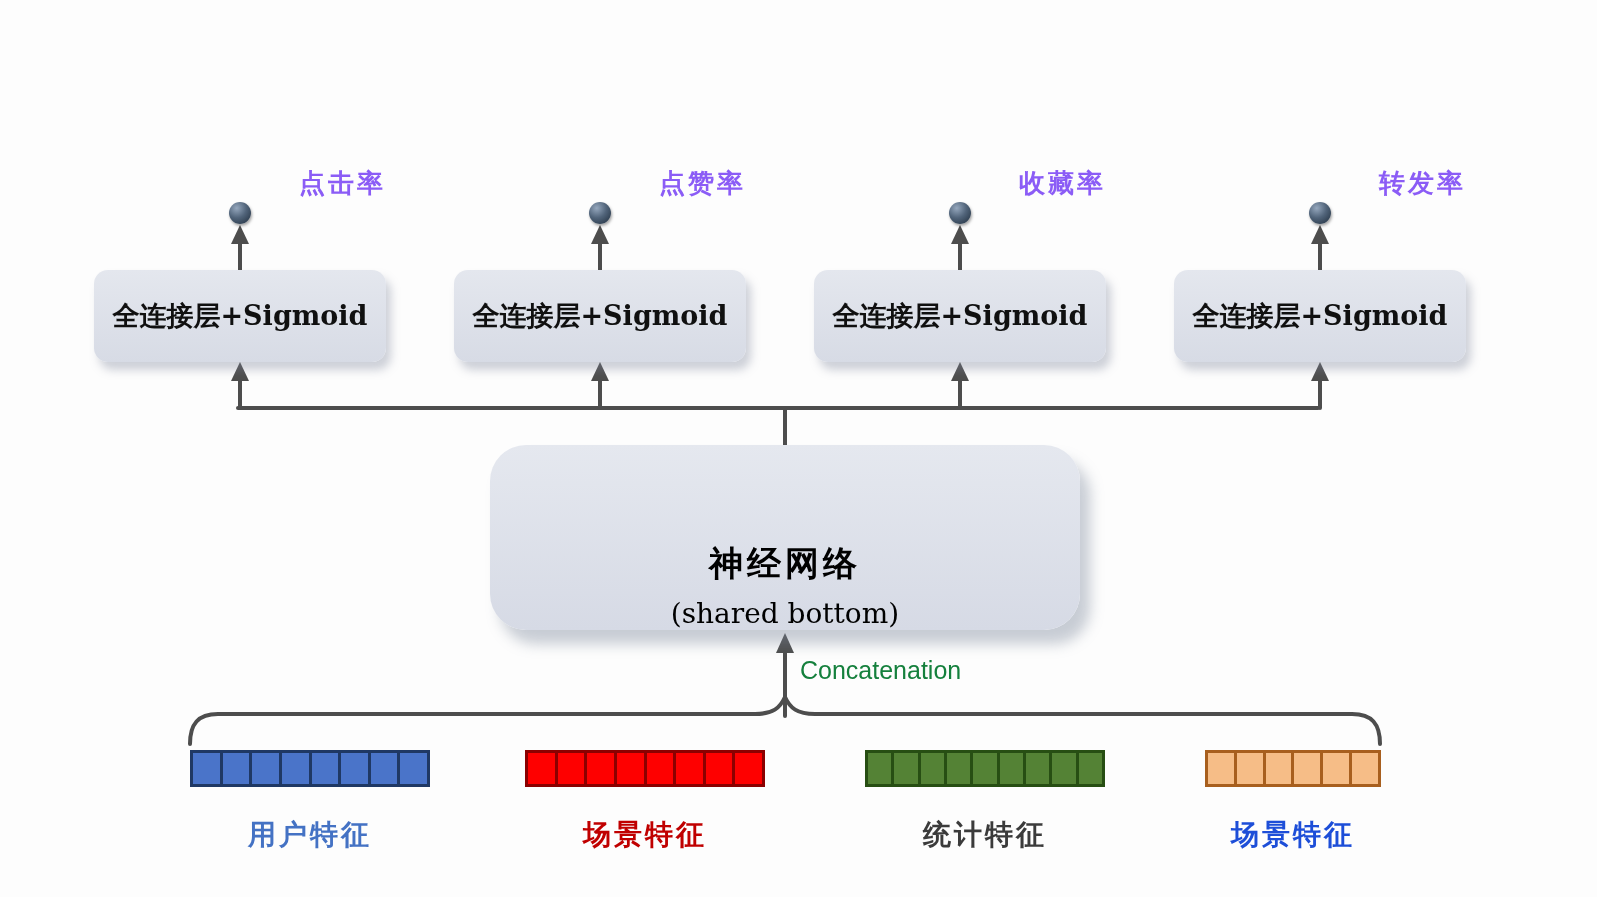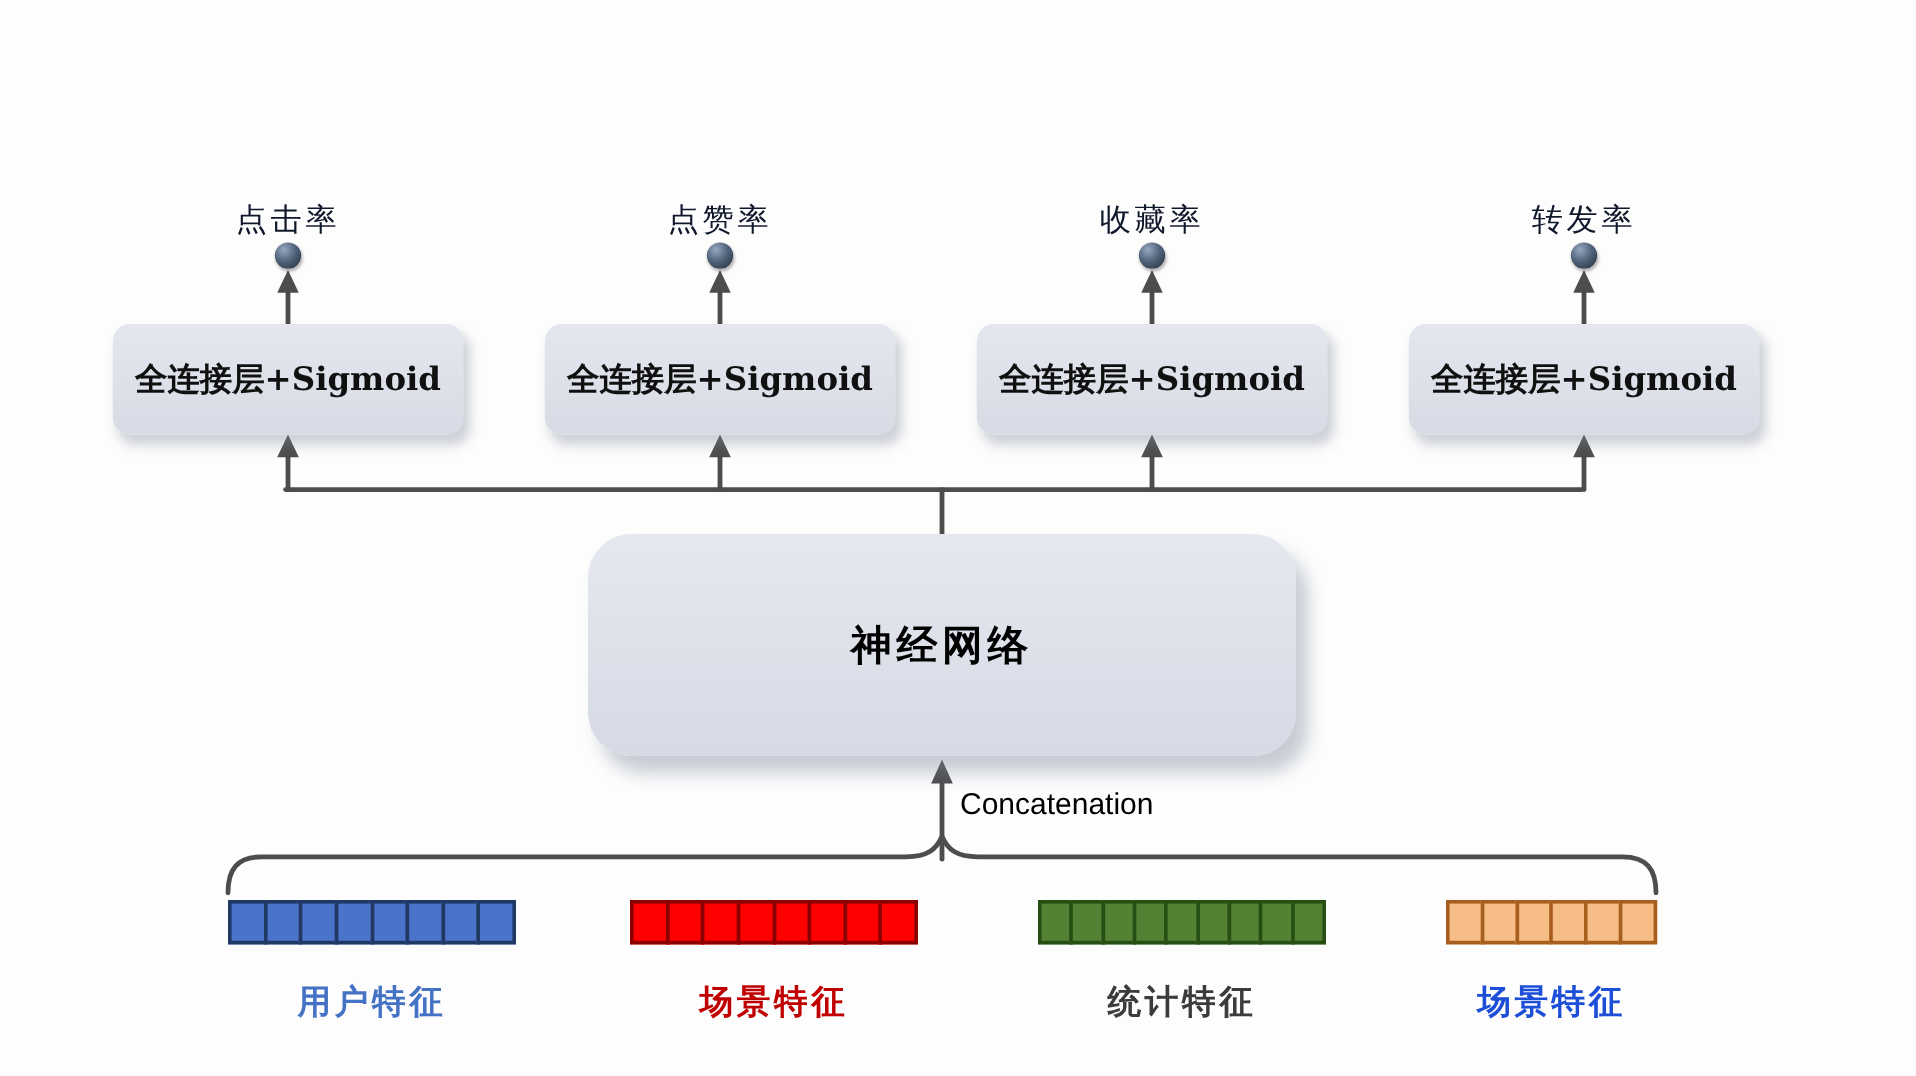--- a/index.html
+++ b/index.html
@@ -7,42 +7,42 @@
   body { font-family:"DejaVu Serif","Liberation Serif",serif; }
   .canvas { position:relative; width:1597px; height:897px; background:#fdfdfd; overflow:hidden; }
 
   .title { position:absolute; left:0; top:20px; width:100%; text-align:center;
            font-size:48px; font-weight:bold; letter-spacing:10px; color:#000; }
 
   .connectors { position:absolute; left:0; top:0; }
   .ln { stroke:#4d4d4d; stroke-width:4; fill:none; stroke-linecap:round; stroke-linejoin:round; }
   .ah { fill:#4d4d4d; stroke:none; }
 
-  .output-label { position:absolute; top:166px; width:292px; text-align:center;
-                  font-size:26px; font-weight:normal; color:#0f172a; letter-spacing:3px; }
+  .output-label { position:absolute; top:166px; width:292px; text-align:right;
+                  font-size:26px; font-weight:bold; color:#8b5cf6; letter-spacing:3px; }
   .node-dot { position:absolute; top:202px; width:22px; height:22px; border-radius:50%;
               background:radial-gradient(circle at 35% 28%, #95a7bd 0%, #51647a 45%, #1e2c3b 100%);
               box-shadow:1px 2px 3px rgba(0,0,0,0.35); }
 
   .tower-box { position:absolute; top:270px; width:292px; height:92px; border-radius:14px;
                background:linear-gradient(180deg,#e4e7ee 0%,#d7dbe5 100%);
                box-shadow:5px 8px 10px rgba(125,135,155,0.38);
                display:flex; align-items:center; justify-content:center;
                font-size:27px; font-weight:600; color:#101010; }
 
   .shared-box { position:absolute; left:490px; top:445px; width:590px; height:185px; border-radius:36px;
                 background:linear-gradient(180deg,#e5e8ef 0%,#d6dae5 100%);
                 box-shadow:10px 14px 14px rgba(125,135,155,0.42);
-                display:flex; flex-direction:column; align-items:center; justify-content:center; gap:10px; }
+                display:flex; flex-direction:column; align-items:center; justify-content:flex-end; gap:10px; }
   .shared-title { font-size:34px; font-weight:bold; color:#000; letter-spacing:4px; }
   .shared-sub { font-size:28px; color:#000; }
 
   .concat-label { position:absolute; left:800px; top:656px;
                   font-family:"Liberation Sans","DejaVu Sans",sans-serif;
-                  font-size:25px; color:#000000; }
+                  font-size:25px; color:#15803d; }
 
   .feature-group { position:absolute; top:750px; }
   .cells { display:flex; height:37px; width:100%; }
   .cell { flex:1; border:3px solid #000; }
   .cell + .cell { margin-left:-3px; }
   .feature-label { margin-top:29px; width:100%; text-align:center;
                    font-size:28px; font-weight:bold; letter-spacing:3px; }
 </style>
 </head>
 <body>
@@ -118,20 +118,21 @@
   </div>
   <div class="tower-box" style="left:814px">
     <span>全连接层+Sigmoid</span>
   </div>
   <div class="tower-box" style="left:1174px">
     <span>全连接层+Sigmoid</span>
   </div>
 
   <div class="shared-box">
     <div class="shared-title">神经网络</div>
+    <div class="shared-sub">(shared bottom)</div>
   </div>
 
   <div class="concat-label">Concatenation</div>
 
   <div class="feature-group" style="left:190px; width:240px">
     <div class="cells">
         <div class="cell" style="background: rgb(74, 116, 201); border-color: rgb(31, 56, 100);"></div>
         <div class="cell" style="background: rgb(74, 116, 201); border-color: rgb(31, 56, 100);"></div>
         <div class="cell" style="background: rgb(74, 116, 201); border-color: rgb(31, 56, 100);"></div>
         <div class="cell" style="background: rgb(74, 116, 201); border-color: rgb(31, 56, 100);"></div>

